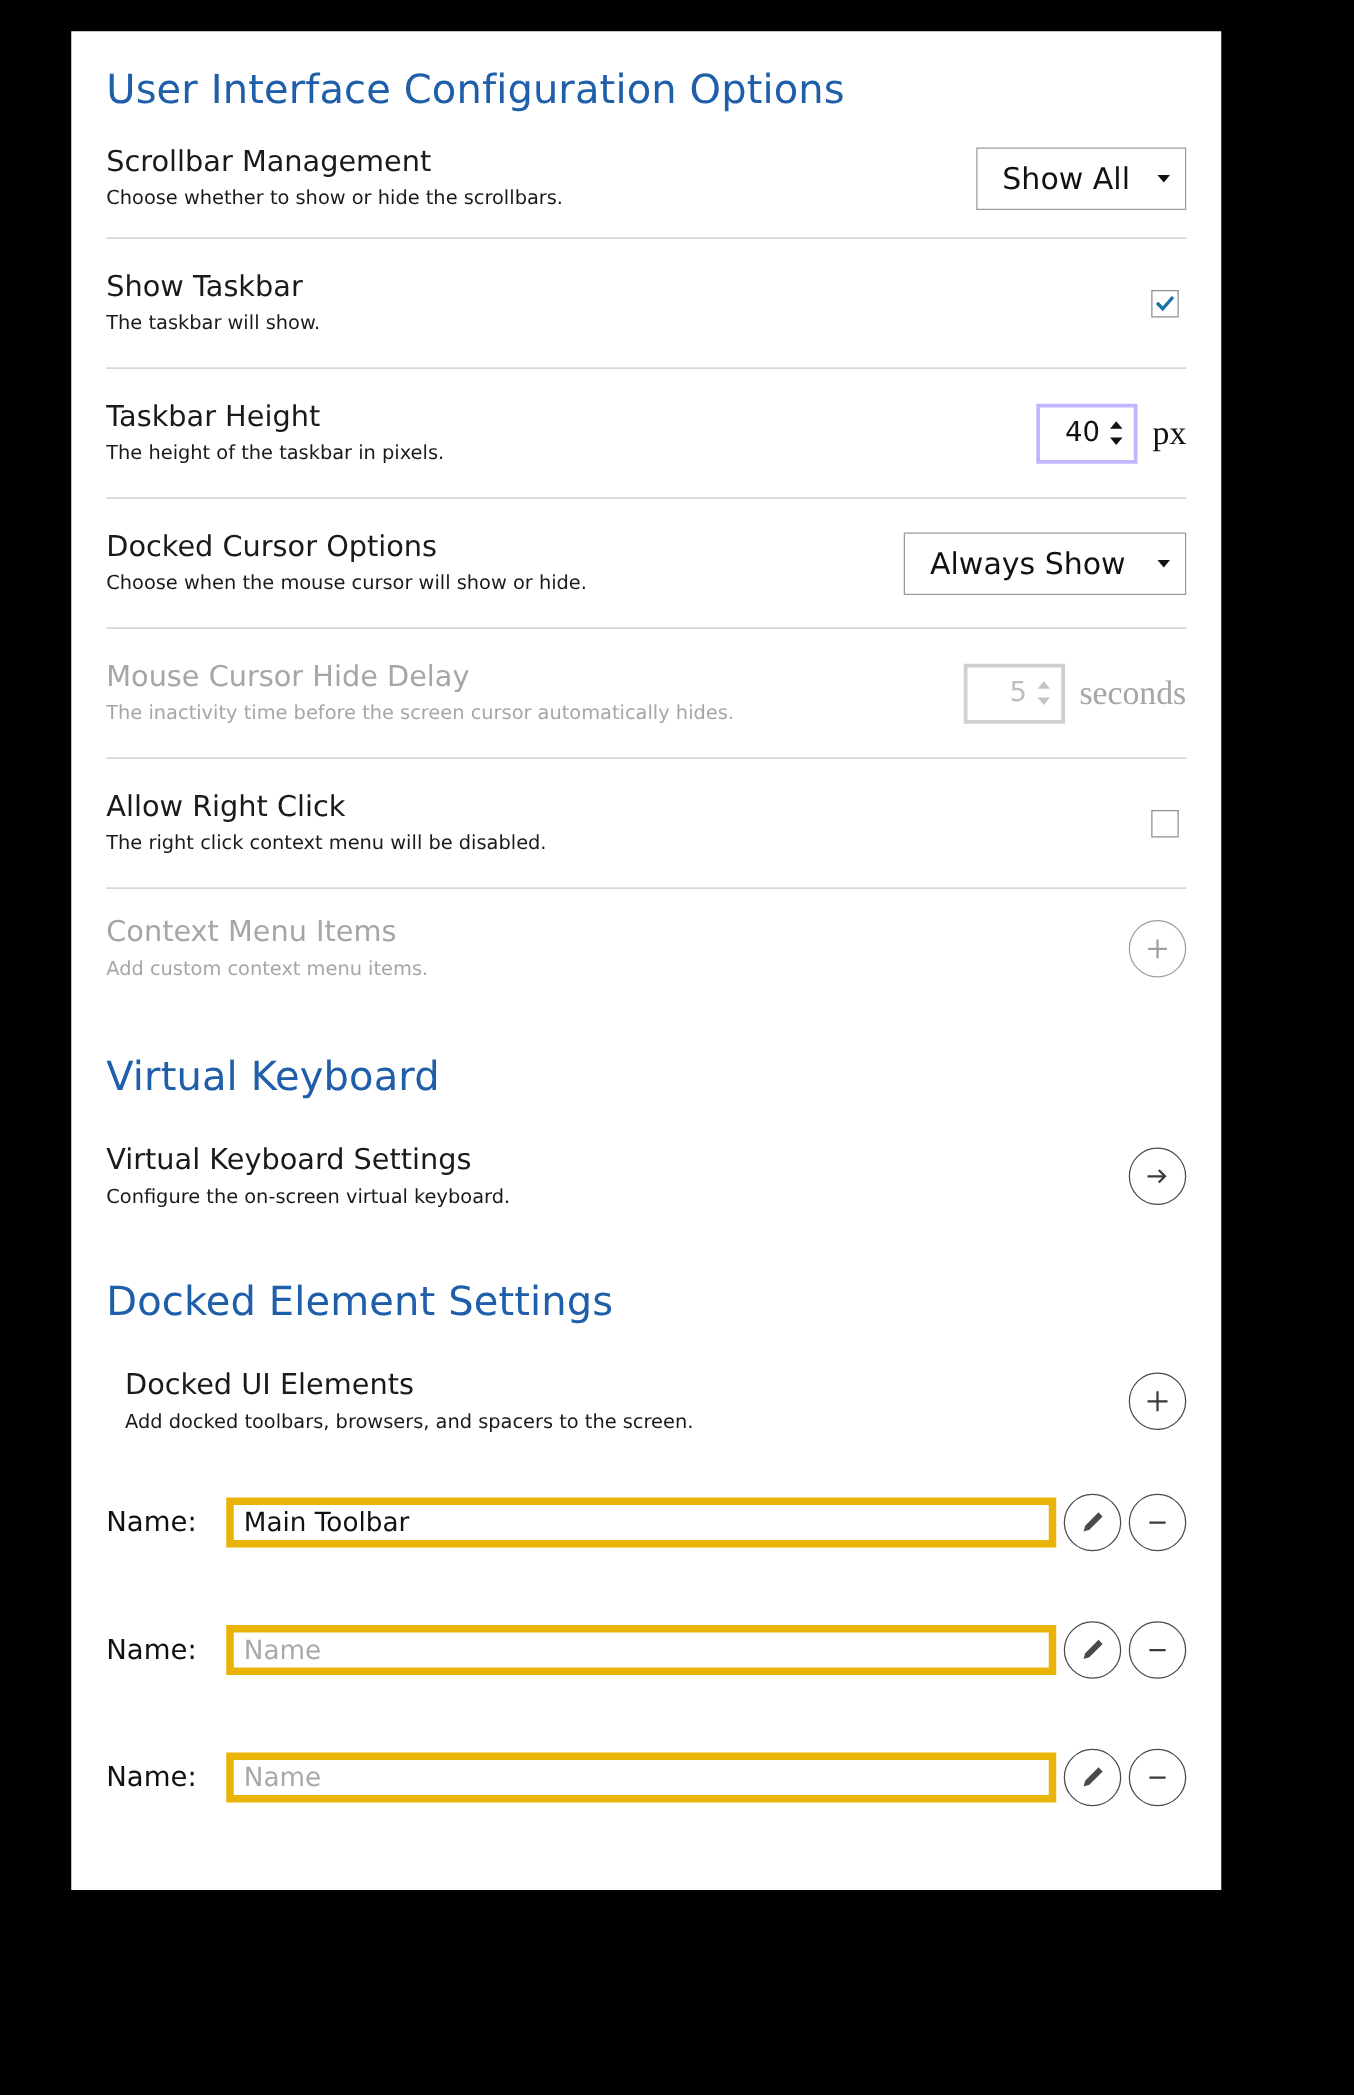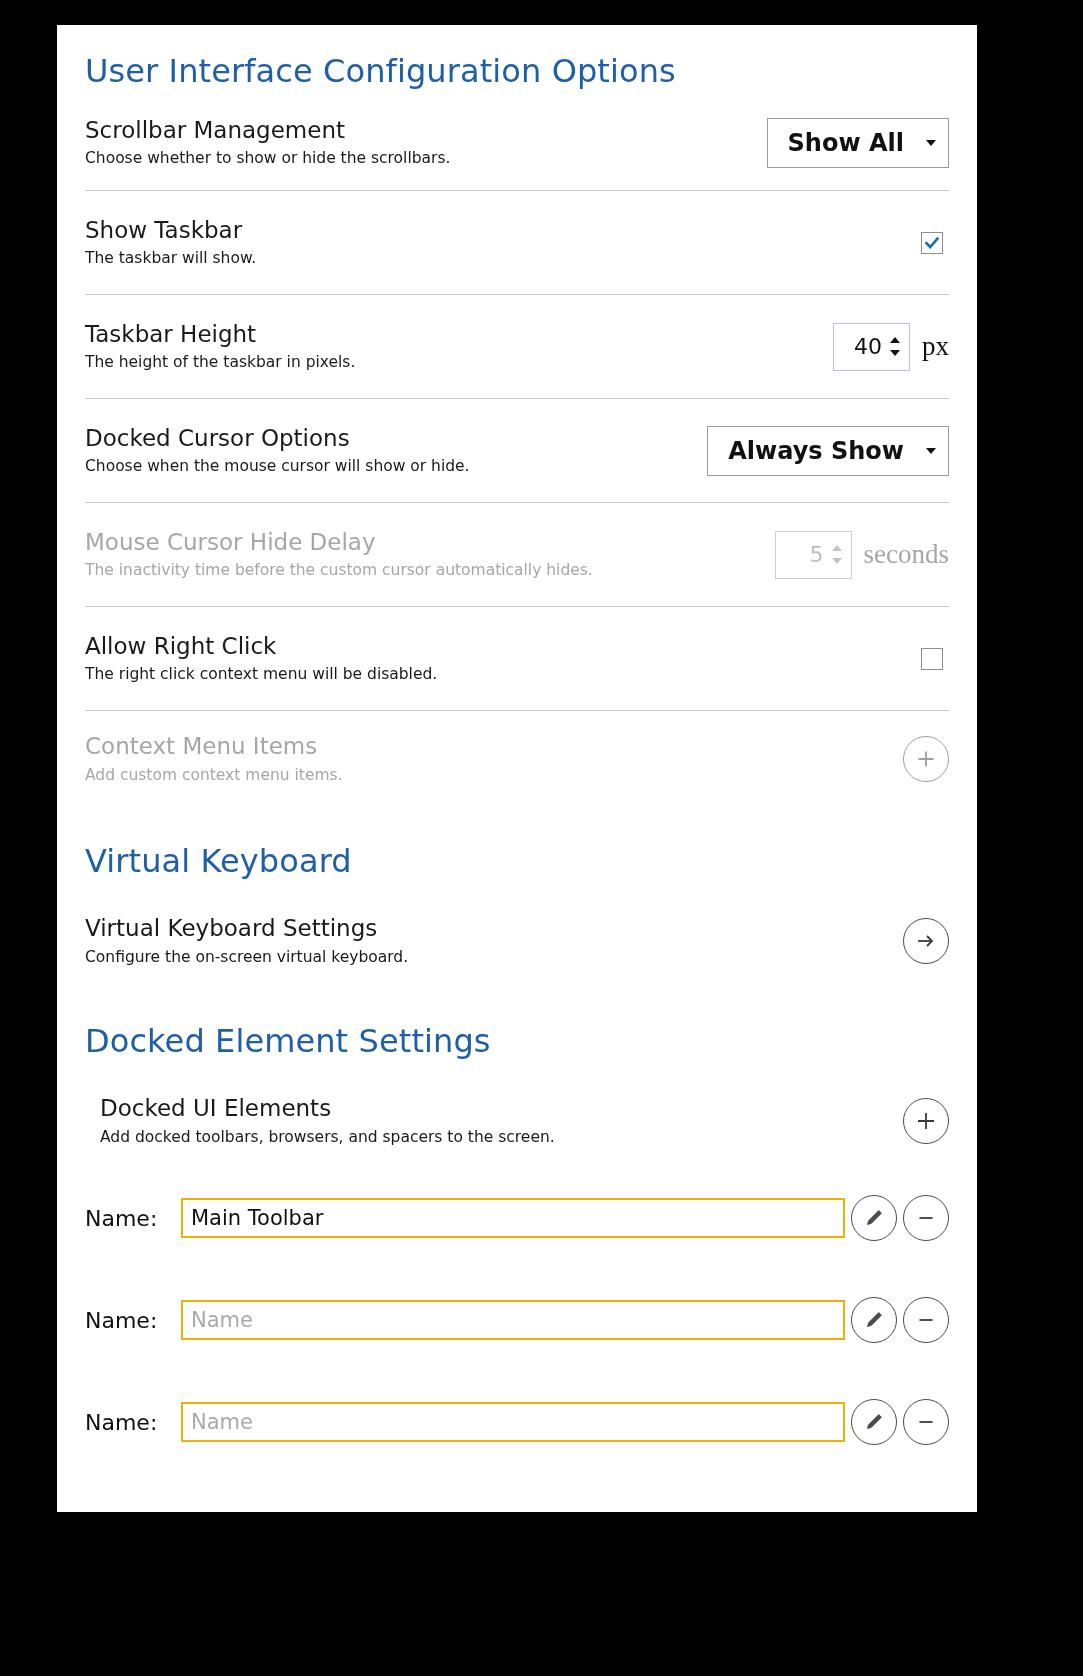--- a/index.html
+++ b/index.html
@@ -88,38 +88,37 @@
     background: #ffffff;
     height: 50px;
     padding: 0 12px 0 20px;
     box-sizing: border-box;
     cursor: default;
   }
   .dropdown-label {
     font-size: 24px;
     color: #111111;
     white-space: nowrap;
-    font-weight: bold;
   }
   .dropdown-arrow {
     margin-left: 22px;
     width: 0;
     height: 0;
     border-left: 5px solid transparent;
     border-right: 5px solid transparent;
     border-top: 6px solid #111111;
   }
   .dd-wide { min-width: 166px; }
   .dd-xwide { min-width: 226px; }
 
   
   .spinbox {
     display: inline-flex;
     align-items: stretch;
-    border: 1px solid #c4b5fd;
+    border: 3px solid #c4b5fd;
     background: #ffffff;
     height: 48px;
     box-sizing: border-box;
   }
   .spinbox-value {
     display: flex;
     align-items: center;
     justify-content: flex-end;
     font-size: 22px;
     color: #111111;
@@ -196,21 +195,21 @@
   }
   .name-label {
     font-size: 22px;
     color: #111111;
     width: 90px;
     flex: 0 0 auto;
   }
   .name-input {
     flex: 1 1 auto;
     height: 40px;
-    border: 2px solid #eab308;
+    border: 6px solid #eab308;
     background: #ffffff;
     font-size: 21px;
     color: #111111;
     padding: 0 8px;
     box-sizing: border-box;
     font-family: "DejaVu Sans", "Liberation Sans", sans-serif;
     outline: none;
     border-radius: 0;
   }
   .name-input::placeholder { color: #a9a9a9; }
@@ -276,21 +275,21 @@
         <div class="dropdown dd-xwide">
           <span class="dropdown-label">Always Show</span>
           <span class="dropdown-arrow"></span>
         </div>
       </div>
     </div>
 
     <div class="row disabled">
       <div class="row-text">
         <div class="row-title">Mouse Cursor Hide Delay</div>
-        <div class="row-desc">The inactivity time before the custom cursor automatically hides.</div>
+        <div class="row-desc">The inactivity time before the screen cursor automatically hides.</div>
       </div>
       <div class="row-control">
         <span class="spinbox disabled">
           <span class="spinbox-value">5</span>
           <span class="spin-arrows">
             <span class="spin-up"></span>
             <span class="spin-down"></span>
           </span>
         </span>
         <span class="unit disabled">seconds</span>

